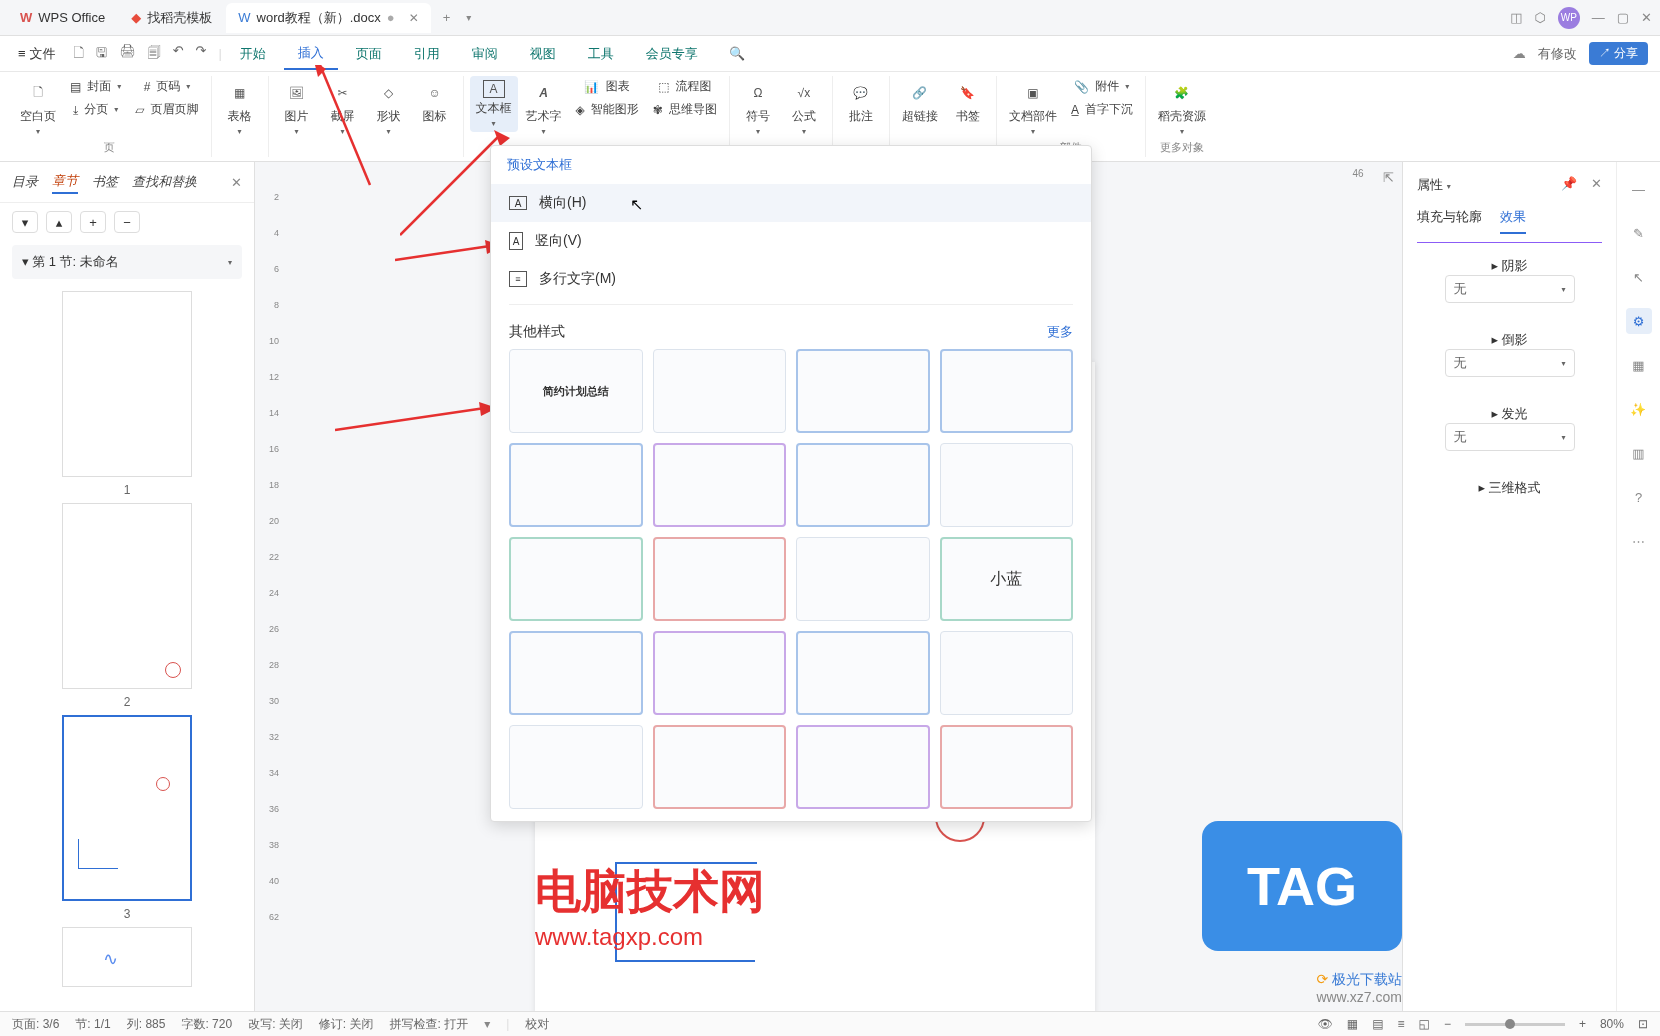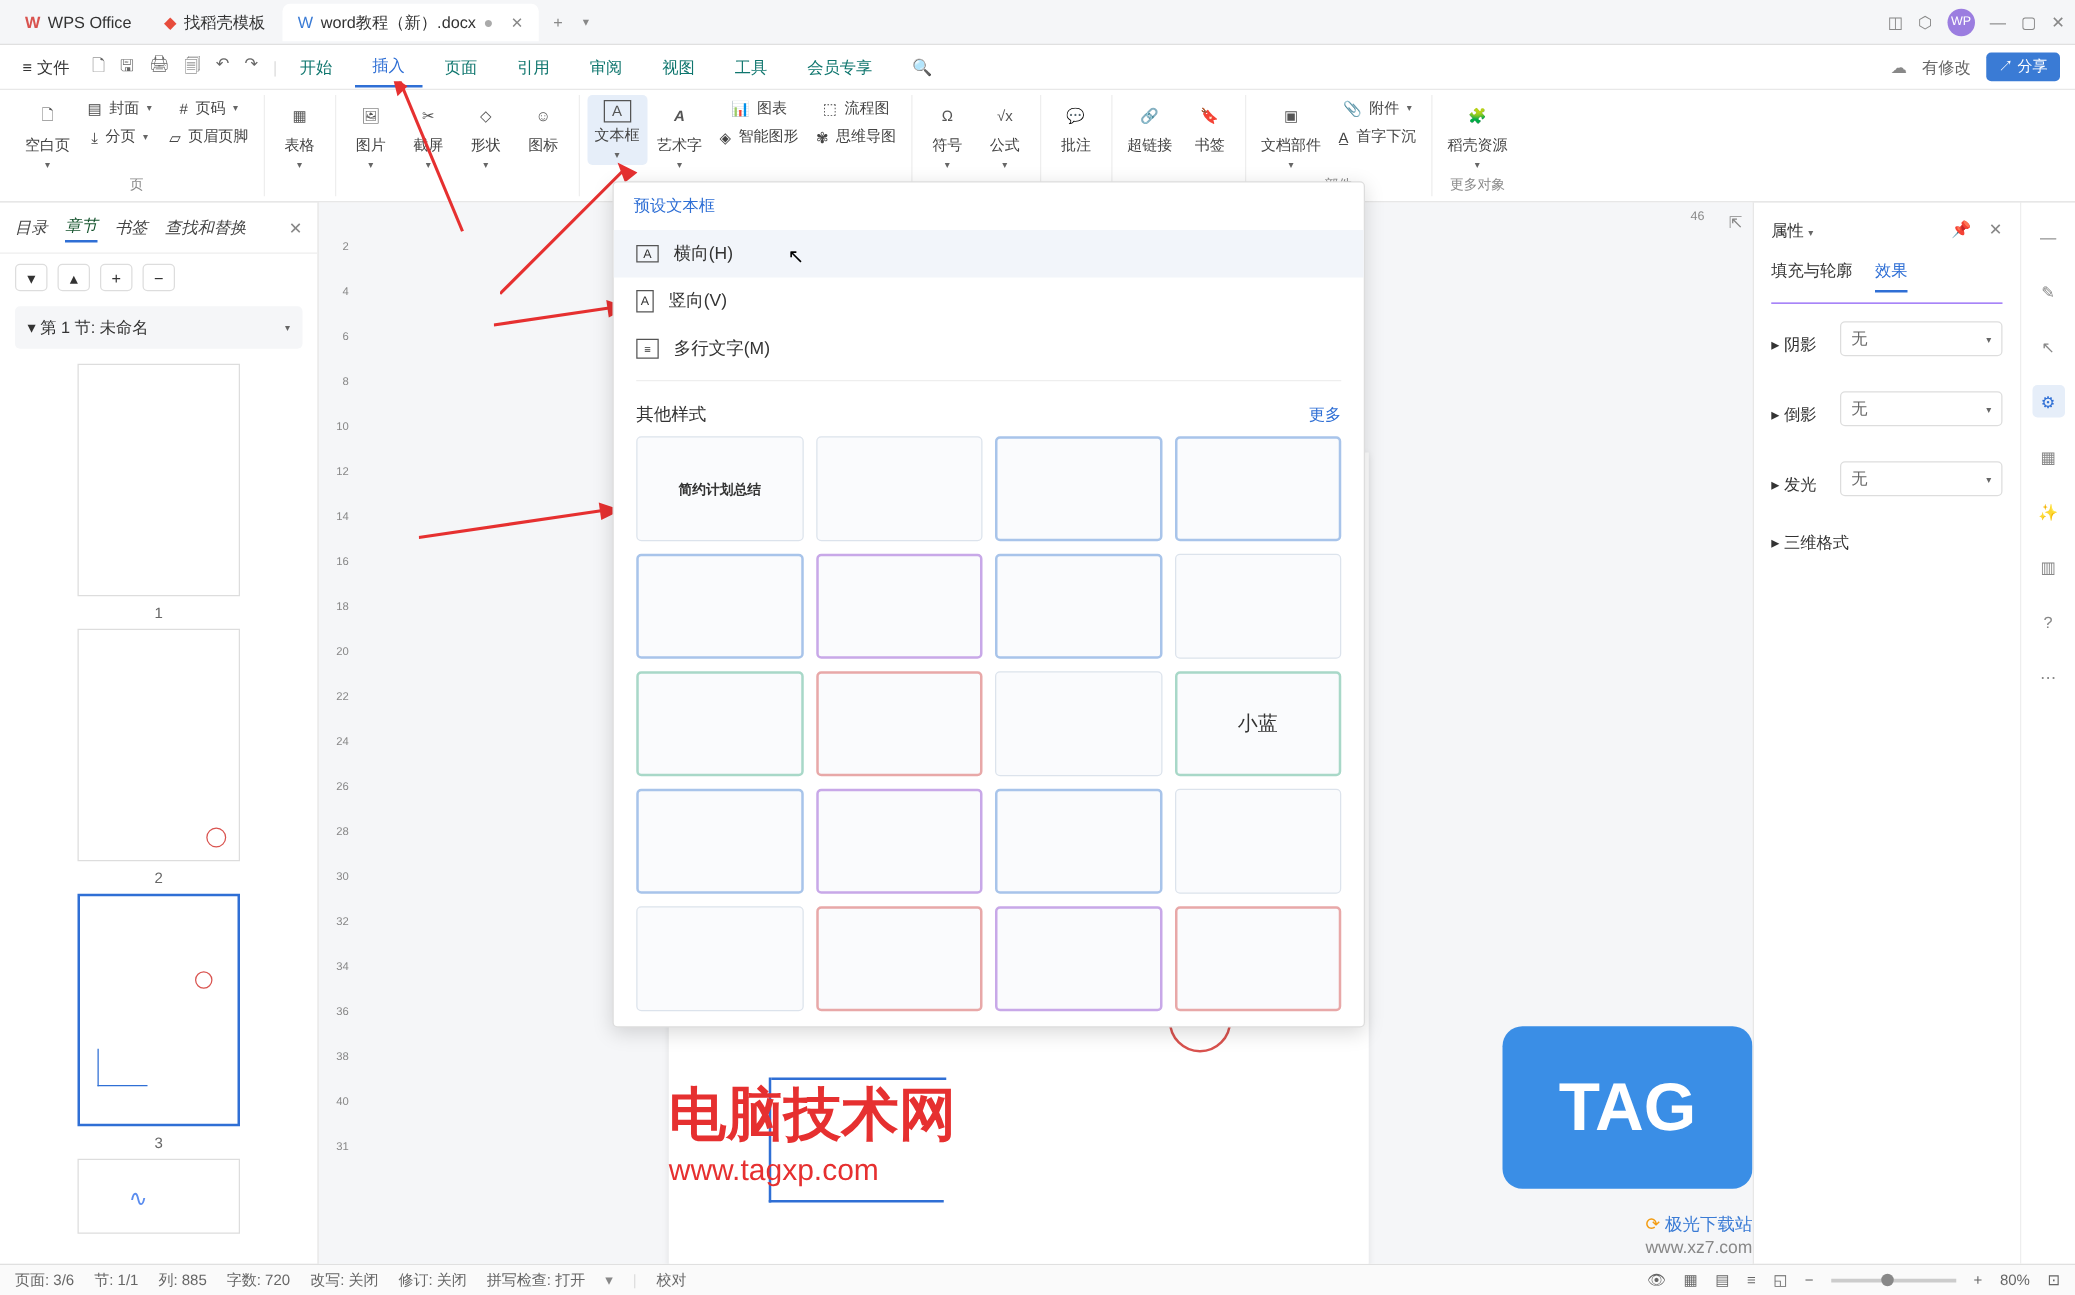--- a/index.html
+++ b/index.html
@@ -35,21 +35,21 @@
 .ribbon-icon { width: 22px; height: 22px; display: flex; align-items: center; justify-content: center; color: #555; }
 .ribbon-icon.big { width: 26px; height: 26px; }
 .ribbon-group-label { font-size: 11px; color: #888; padding-bottom: 2px; }
 .dropdown-arrow { font-size: 8px; color: #666; }
 
 
 .main { display: flex; height: calc(100% - 36px - 36px - 90px - 25px); }
 .left-panel { width: 255px; border-right: 1px solid #e0e0e0; display: flex; flex-direction: column; }
 .panel-tabs { display: flex; padding: 8px 12px; gap: 14px; align-items: center; border-bottom: 1px solid #eee; }
 .panel-tab { font-size: 13px; color: #444; padding: 2px 0; font-style: italic; }
-.panel-tab.active { color: #14532d; border-bottom: 2px solid #2f6fd5; }
+.panel-tab.active { color: #c2410c; border-bottom: 2px solid #2f6fd5; }
 .panel-close { margin-left: auto; color: #888; }
 .panel-tools { display: flex; gap: 8px; padding: 8px 12px; }
 .panel-tool { width: 26px; height: 22px; border: 1px solid #ddd; border-radius: 4px; display: flex; align-items: center; justify-content: center; }
 .section-hdr { margin: 4px 12px; padding: 8px 10px; background: #f5f6f8; border-radius: 4px; display: flex; justify-content: space-between; align-items: center; font-size: 13px; }
 .thumbs { padding: 8px 0; overflow: auto; flex: 1; display: flex; flex-direction: column; align-items: center; gap: 6px; }
 .thumb { width: 130px; height: 186px; border: 1px solid #ddd; background: #fff; position: relative; }
 .thumb.selected { border: 2px solid #2f6fd5; }
 .thumb-label { text-align: center; font-size: 12px; color: #666; }
 
 
@@ -86,21 +86,21 @@
 
 .arrow { position: absolute; z-index: 50; }
 
 
 .right-panel { width: 258px; border-left: 1px solid #e0e0e0; display: flex; }
 .rp-body { flex: 1; padding: 8px 14px; }
 .rp-header { display: flex; justify-content: space-between; align-items: flex-start; padding: 6px 0; }
 .rp-tabs { display: flex; gap: 18px; padding: 8px 0; border-bottom: 1px solid #8b5cf6; }
 .rp-tab { font-size: 13px; padding-bottom: 6px; }
 .rp-tab.active { color: #2f6fd5; border-bottom: 2px solid #2f6fd5; }
-.rp-row { display: flex; justify-content: space-between; align-items: flex-end; padding: 14px 0; }
+.rp-row { display: flex; justify-content: space-between; align-items: center; padding: 14px 0; flex-direction: column; }
 .rp-select { width: 130px; height: 28px; border: 1px solid #ddd; border-radius: 4px; padding: 0 8px; display: flex; align-items: center; justify-content: space-between; font-size: 13px; color: #666; }
 .rp-tools { width: 44px; border-left: 1px solid #eee; display: flex; flex-direction: column; align-items: center; gap: 18px; padding-top: 14px; color: #888; }
 .rp-tool { width: 26px; height: 26px; display: flex; align-items: center; justify-content: center; border-radius: 4px; }
 .rp-tool.active { background: #e6eef9; color: #2f6fd5; }
 
 
 .statusbar { height: 25px; background: #fafafa; border-top: 1px solid #e0e0e0; display: flex; align-items: center; padding: 0 12px; font-size: 12px; color: #666; gap: 16px; }
 .statusbar-right { margin-left: auto; display: flex; gap: 14px; align-items: center; }
 .zoom-slider { width: 100px; height: 3px; background: #ccc; position: relative; }
 .zoom-slider::after { content: ''; position: absolute; left: 40%; top: -4px; width: 10px; height: 10px; border-radius: 50%; background: #888; }
@@ -406,21 +406,21 @@
         <div>22</div>
         <div>24</div>
         <div>26</div>
         <div>28</div>
         <div>30</div>
         <div>32</div>
         <div>34</div>
         <div>36</div>
         <div>38</div>
         <div>40</div>
-        <div>31</div>
+        <div>62</div>
       </div>
     <div style="position:absolute;right:8px;top:8px;color:#888">⇱</div>
 
     <div class="page">
       <div class="stamp"></div>
       <div class="page-lineshape"></div>
     </div>
 
     <div class="watermark">
       <div>电脑技术网</div>

